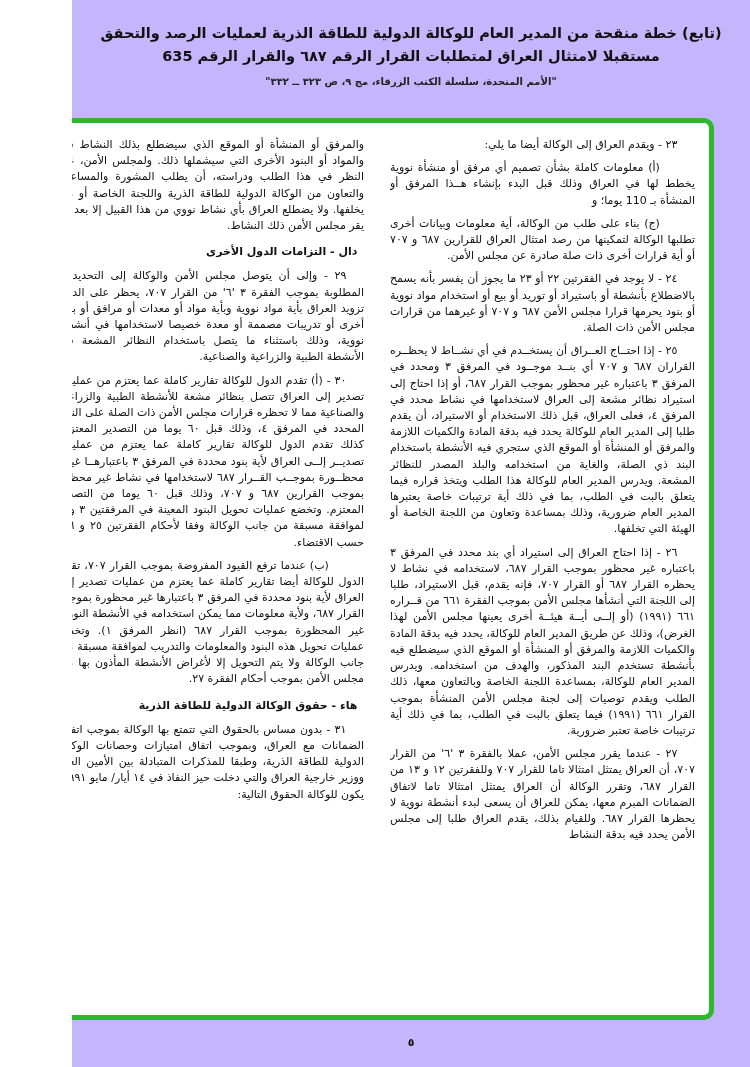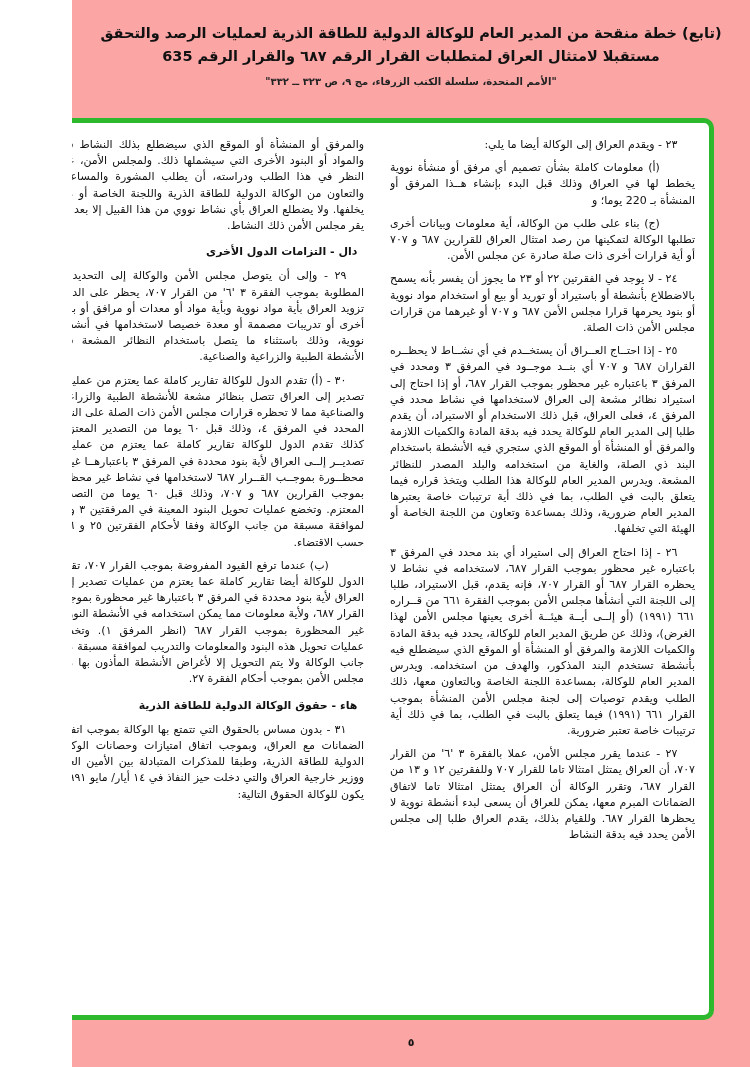--- a/index.html
+++ b/index.html
@@ -5,21 +5,21 @@
   html, body {
     margin: 0;
     padding: 0;
     background: #ffffff;
     font-family: "DejaVu Sans", sans-serif;
   }
   .page {
     position: relative;
     width: 678px;
     height: 1067px;
-    background: #fca5a5;
+    background: #c4b5fd;
     direction: rtl;
     overflow: hidden;
   }
   .header {
     position: absolute;
     top: 22px;
     left: 0;
     right: 0;
     text-align: center;
   }
@@ -94,21 +94,21 @@
     <div class="title-line">(تابع) خطة منقحة من المدير العام للوكالة الدولية للطاقة الذرية لعمليات الرصد والتحقق</div>
     <div class="title-line">مستقبلا لامتثال العراق لمتطلبات القرار الرقم ٦٨٧ والقرار الرقم 635</div>
     <div class="source-line">"الأمم المتحدة، سلسلة الكتب الزرقاء، مج ٩، ص ٣٢٣ ــ ٣٣٢"</div>
   </div>
 
   <div class="frame" style="border-color: rgb(46, 184, 46);">
     <div class="columns">
 
       <div class="col">
         <p class="p-num">٢٣ -   ويقدم العراق إلى الوكالة أيضا ما يلي:</p>
-        <p class="p-sub">(أ)   معلومات كاملة بشأن تصميم أي مرفق أو منشأة نووية يخطط لها في العراق وذلك قبل البدء بإنشاء هــذا المرفق أو المنشأة بـ 220 يوما؛ و</p>
+        <p class="p-sub">(أ)   معلومات كاملة بشأن تصميم أي مرفق أو منشأة نووية يخطط لها في العراق وذلك قبل البدء بإنشاء هــذا المرفق أو المنشأة بـ 110 يوما؛ و</p>
         <p class="p-sub">(ج)   بناء على طلب من الوكالة، أية معلومات وبيانات أخرى تطلبها الوكالة لتمكينها من رصد امتثال العراق للقرارين ٦٨٧ و ٧٠٧ أو أية قرارات أخرى ذات صلة صادرة عن مجلس الأمن.</p>
         <p class="p-num">٢٤ -   لا يوجد في الفقرتين ٢٢ أو ٢٣ ما يجوز أن يفسر بأنه يسمح بالاضطلاع بأنشطة أو باستيراد أو توريد أو بيع أو استخدام مواد نووية أو بنود يحرمها قرارا مجلس الأمن ٦٨٧ و ٧٠٧ أو غيرهما من قرارات مجلس الأمن ذات الصلة.</p>
         <p class="p-num">٢٥ -   إذا احتــاج العــراق أن يستخــدم في أي نشــاط لا يحظــره القراران ٦٨٧ و ٧٠٧ أي بنــد موجــود في المرفق ٣ ومحدد في المرفق ٣ باعتباره غير محظور بموجب القرار ٦٨٧، أو إذا احتاج إلى استيراد نظائر مشعة إلى العراق لاستخدامها في نشاط محدد في المرفق ٤، فعلى العراق، قبل ذلك الاستخدام أو الاستيراد، أن يقدم طلبا إلى المدير العام للوكالة يحدد فيه بدقة المادة والكميات اللازمة والمرفق أو المنشأة أو الموقع الذي ستجري فيه الأنشطة باستخدام البند ذي الصلة، والغاية من استخدامه والبلد المصدر للنظائر المشعة. ويدرس المدير العام للوكالة هذا الطلب ويتخذ قراره فيما يتعلق بالبت في الطلب، بما في ذلك أية ترتيبات خاصة يعتبرها المدير العام ضرورية، وذلك بمساعدة وتعاون من اللجنة الخاصة أو الهيئة التي تخلفها.</p>
         <p class="p-num">٢٦ -   إذا احتاج العراق إلى استيراد أي بند محدد في المرفق ٣ باعتباره غير محظور بموجب القرار ٦٨٧، لاستخدامه في نشاط لا يحظره القرار ٦٨٧ أو القرار ٧٠٧، فإنه يقدم، قبل الاستيراد، طلبا إلى اللجنة التي أنشأها مجلس الأمن بموجب الفقرة ٦٦١ من قــراره ٦٦١ (١٩٩١) (أو إلــى أيــة هيئــة أخرى يعينها مجلس الأمن لهذا الغرض)، وذلك عن طريق المدير العام للوكالة، يحدد فيه بدقة المادة والكميات اللازمة والمرفق أو المنشأة أو الموقع الذي سيضطلع فيه بأنشطة تستخدم البند المذكور، والهدف من استخدامه. ويدرس المدير العام للوكالة، بمساعدة اللجنة الخاصة وبالتعاون معها، ذلك الطلب ويقدم توصيات إلى لجنة مجلس الأمن المنشأة بموجب القرار ٦٦١ (١٩٩١) فيما يتعلق بالبت في الطلب، بما في ذلك أية ترتيبات خاصة تعتبر ضرورية.</p>
         <p class="p-num">٢٧ -   عندما يقرر مجلس الأمن، عملا بالفقرة ٣ '٦' من القرار ٧٠٧، أن العراق يمتثل امتثالا تاما للقرار ٧٠٧ وللفقرتين ١٢ و ١٣ من القرار ٦٨٧، وتقرر الوكالة أن العراق يمتثل امتثالا تاما لاتفاق الضمانات المبرم معها، يمكن للعراق أن يسعى لبدء أنشطة نووية لا يحظرها القرار ٦٨٧. وللقيام بذلك، يقدم العراق طلبا إلى مجلس الأمن يحدد فيه بدقة النشاط</p>
       </div>
 
       <div class="col">
         <p class="p-cont">والمرفق أو المنشأة أو الموقع الذي سيضطلع بذلك النشاط فيه والمواد أو البنود الأخرى التي سيشملها ذلك. ولمجلس الأمن، عند النظر في هذا الطلب ودراسته، أن يطلب المشورة والمساعدة والتعاون من الوكالة الدولية للطاقة الذرية واللجنة الخاصة أو من يخلفها. ولا يضطلع العراق بأي نشاط نووي من هذا القبيل إلا بعد أن يقر مجلس الأمن ذلك النشاط.</p>
         <p class="h-sec">دال -   التزامات الدول الأخرى</p>

